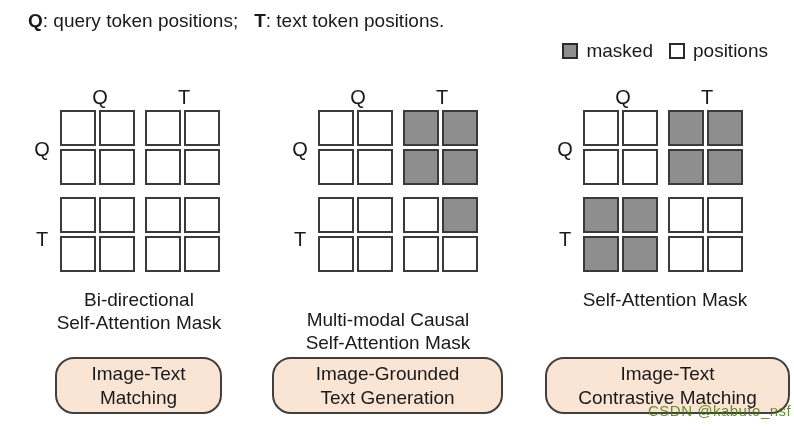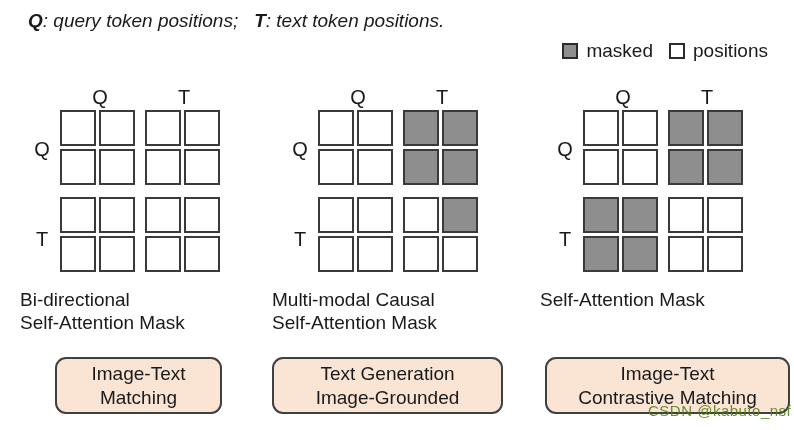--- a/index.html
+++ b/index.html
@@ -20,21 +20,20 @@
   #legend {
     position: absolute;
     left: 28px;
     top: 8px;
     width: 740px;
   }
   .legend-line1 {
     font-size: 19px;
     line-height: 26px;
     white-space: nowrap;
-    font-style: italic;
   }
   .legend-line1 b { font-weight: bold; }
   .gap-between-defs { display: inline-block; width: 16px; }
 
   .legend-line2 {
     margin-top: 5px;
     display: flex;
     align-items: center;
     font-size: 19px;
     line-height: 24px;
@@ -114,38 +113,38 @@
     background: #ffffff;
   }
   .cell.m { background: #8e8e8e; }
   .cell + .cell { margin-left: 3px; }
   .cell.col-b-first { margin-left: 10px; }
 
   
   .caption {
     position: absolute;
     top: 288px;
-    text-align: left;
+    text-align: center;
     font-size: 19px;
     line-height: 23px;
     white-space: nowrap;
   }
   #caption-0 { left: 20px;  width: 238px; }
-  #caption-1 { left: 272px; width: 232px; }
+  #caption-1 { left: 272px; width: 232px; margin-top: 20px; }
   #caption-2 { left: 540px; width: 250px; }
 
   
   .task-box {
     position: absolute;
     top: 357px;
     height: 57px;
     box-sizing: border-box;
     background: #fae4d4;
     border: 2px solid #404040;
-    border-radius: 11px;
+    border-radius: 19px;
     display: flex;
     flex-direction: column;
     align-items: center;
     justify-content: center;
     font-size: 19px;
     line-height: 24px;
     white-space: nowrap;
   }
   #task-0 { left: 55px;  width: 167px; }
   #task-1 { left: 272px; width: 231px; }
@@ -306,21 +305,21 @@
 </div>
 <div class="caption" id="caption-2">
   <div>Self-Attention Mask</div>
 </div>
 
 <div class="task-box" id="task-0">
   <div>Image-Text</div>
   <div>Matching</div>
 </div>
 <div class="task-box" id="task-1">
+  <div>Image-Grounded</div>
   <div>Text Generation</div>
-  <div>Image-Grounded</div>
 </div>
 <div class="task-box" id="task-2">
   <div>Image-Text</div>
   <div>Contrastive Matching</div>
 </div>
 
 <div id="watermark">CSDN @kabuto_nsf</div>
 
 </body></html>

